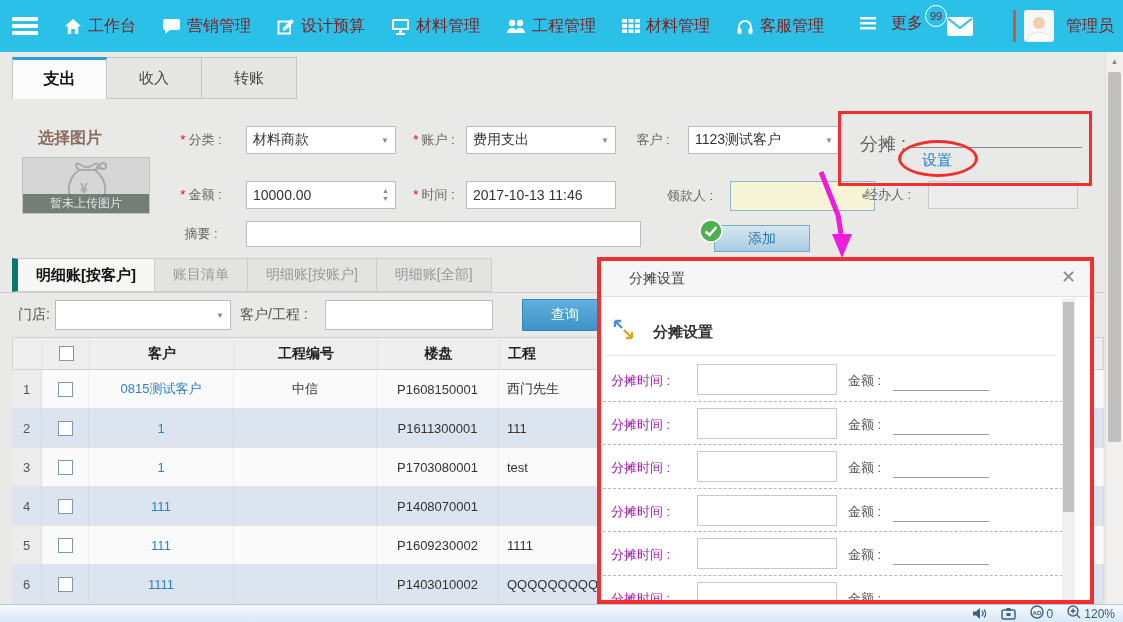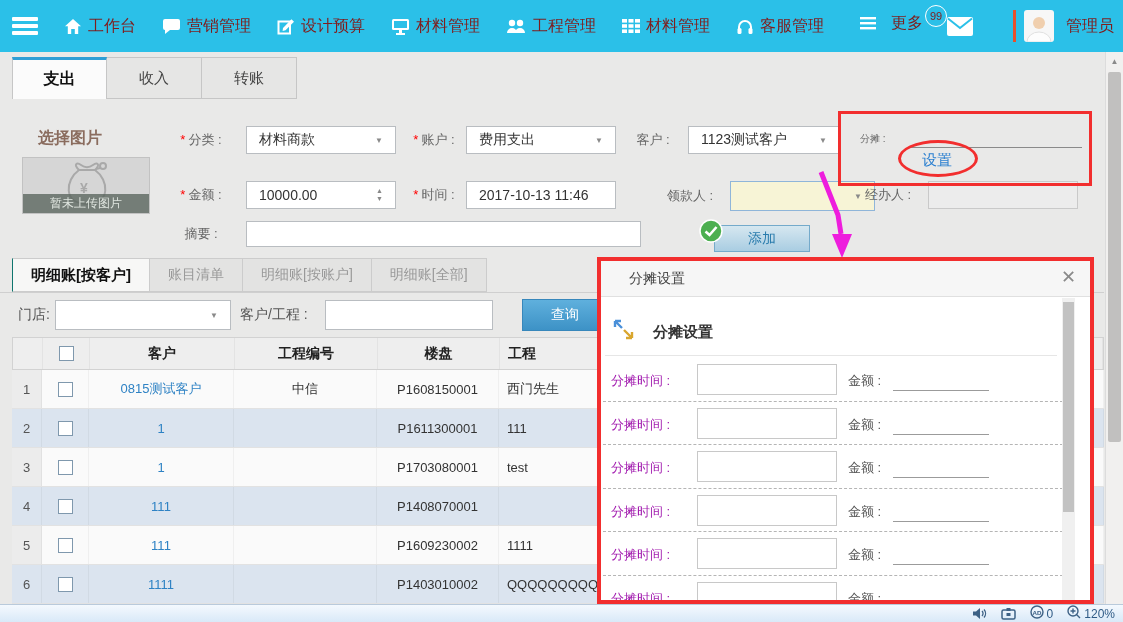--- a/index.html
+++ b/index.html
@@ -32,46 +32,46 @@
   .choose-img { position:absolute; left:38px; top:128px; font-size:16px; font-weight:bold; color:#8a6c5e; }
   .img-box { position:absolute; left:22px; top:157px; width:128px; height:57px; background:#d6d6d6; border:1px solid #c2c2c2; overflow:hidden; }
   .img-box svg { position:absolute; left:36px; top:2px; }
   .img-caption { position:absolute; left:0; bottom:0; width:100%; height:19px; background:rgba(88,100,92,.78);
                  color:#dfe5df; font-size:12px; display:flex; align-items:center; justify-content:center; }
 
   .g { position:absolute; display:flex; align-items:center; z-index:2; }
   .lbl { color:#666; font-size:13px; text-align:center; white-space:nowrap; }
   .star { color:#f00; margin-right:3px; font-size:13px; }
   .sel,.inp { height:28px; background:#fff; border:1px solid #b9bdc1; display:flex; align-items:center;
-              font-size:14px; color:#333; padding:0 12px; }
+              font-size:14px; color:#333; padding:0 6px; }
   .sel { justify-content:space-between; cursor:pointer; }
   .arr { font-size:8px; color:#8a8a8a; margin-left:4px; }
   input.inp { outline:none; }
   .spin { display:flex; flex-direction:column; font-size:7px; color:#888; line-height:1.1; margin-left:4px; user-select:none; }
   .payee { background:#f7f4d6; border:1px solid #8fb5d9; }
   .handler { background:#ececec; border:1px solid #c9c9c9; }
 
-  .alloc-label { position:absolute; left:860px; top:132px; font-size:10px; color:#666; z-index:9; }
+  .alloc-label { position:absolute; left:860px; top:132px; font-size:18px; color:#666; z-index:9; }
   .alloc-line { position:absolute; left:908px; top:147px; width:174px; border-top:1px solid #8a8a8a; z-index:9; }
   .alloc-link { position:absolute; left:922px; top:151px; font-size:15px; color:#2a7fd0; cursor:pointer; z-index:9; }
 
   .ann-rect { position:absolute; left:838px; top:111px; width:254px; height:75px; border:3px solid #f22e2e; z-index:8; }
   .ann-ellipse { position:absolute; left:898px; top:140px; width:80px; height:37px; border:3px solid #f22e2e; border-radius:50%; z-index:10; }
   .ann-arrow { position:absolute; left:0; top:0; z-index:11; pointer-events:none; }
 
   .add-check { position:absolute; left:699px; top:219px; z-index:3; }
   .add-btn { position:absolute; left:714px; top:225px; width:96px; height:27px;
              background:linear-gradient(#d6e7f0,#a9cde2); border:1px solid #74aacb; color:#2a7cad;
              font-size:14px; display:flex; align-items:center; justify-content:center; cursor:pointer; z-index:2; }
 
   
   .subtabs { position:absolute; left:12px; top:258px; display:flex; z-index:1; }
   .subtab { height:34px; padding:0 18px; display:flex; align-items:center; font-size:14px; color:#999;
             background:#e3e3e2; border:1px solid #cccccc; border-left:none; cursor:pointer; white-space:nowrap; }
-  .subtab:first-child { border-left:1px solid #0f766e; }
+  .subtab:first-child { border-left:6px solid #0f766e; }
   .subtab.active { background:#f7f7f6; color:#111; font-weight:bold; font-size:15px; }
   .subtab-line { position:absolute; left:0; top:292px; width:1104px; border-top:1px solid #cfcfcf; }
 
   
   .filter { position:absolute; left:0; top:296px; width:1104px; height:40px; z-index:1; }
   .f-lbl { position:absolute; font-size:14px; color:#555; top:10px; }
   .store-sel { position:absolute; left:55px; top:4px; width:176px; }
   .proj-inp { position:absolute; left:325px; top:4px; width:168px; height:30px; }
   .search-btn { position:absolute; left:522px; top:3px; width:86px; height:32px;
                 background:linear-gradient(#5fb0dd,#3d92c6); border:1px solid #3787bb; color:#fff;

